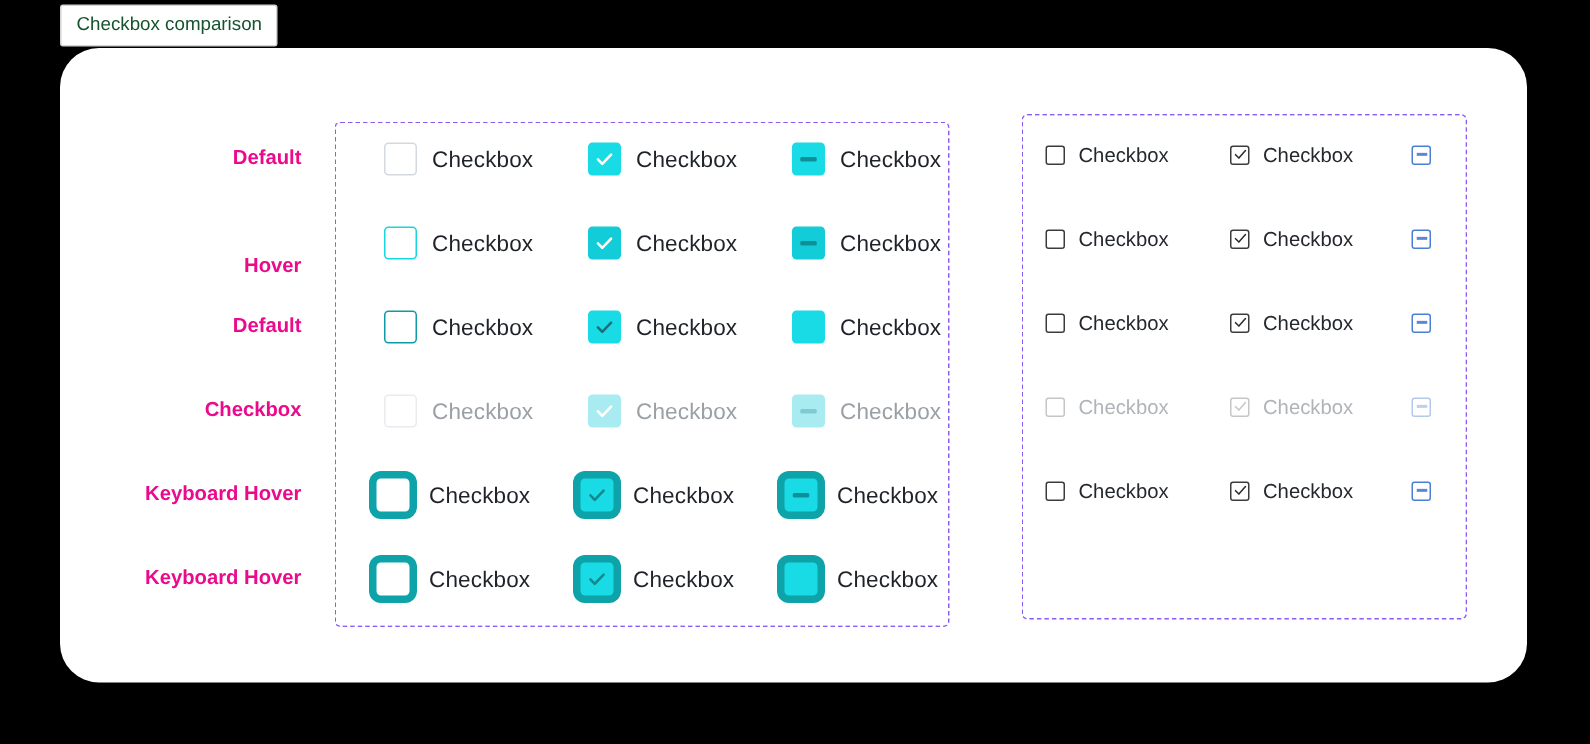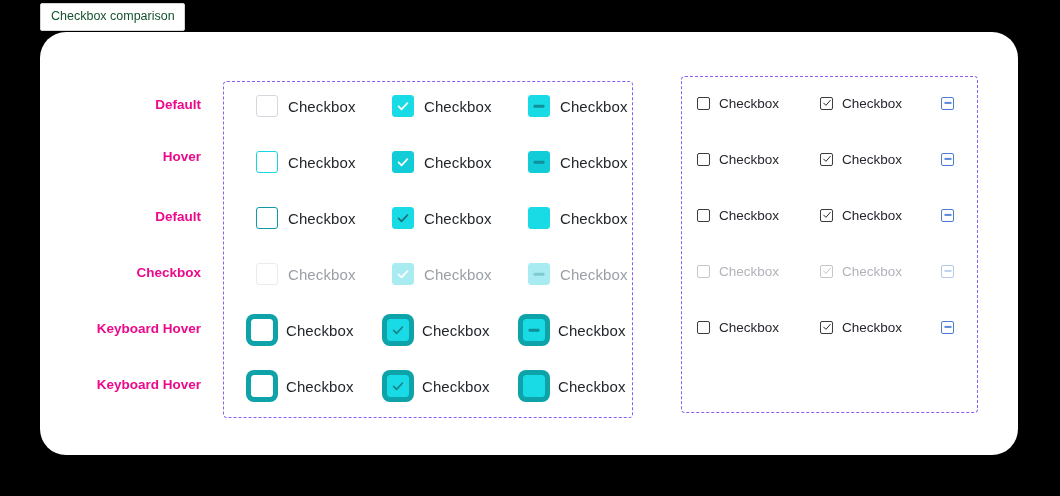--- a/index.html
+++ b/index.html
@@ -171,21 +171,21 @@
 <body>
 
 <div id="tooltip-chip">
   <span>Checkbox comparison</span>
 </div>
 
 <div id="card">
 
   <div id="labels">
     <div class="row-label" style="top:56px;">Default</div>
-    <div class="row-label" style="top:108px;">Hover</div>
+    <div class="row-label" style="top:128px;">Hover</div>
     <div class="row-label" style="top:168px;">Default</div>
     <div class="row-label" style="top:224px;">Checkbox</div>
     <div class="row-label" style="top:280px;">Keyboard Hover</div>
     <div class="row-label" style="top:336px;">Keyboard Hover</div>
   </div>
 
   <div class="group" id="group-custom">
 
     <div class="cell" style="left:26px;top:7px;">
       <span class="cb-wrap">

